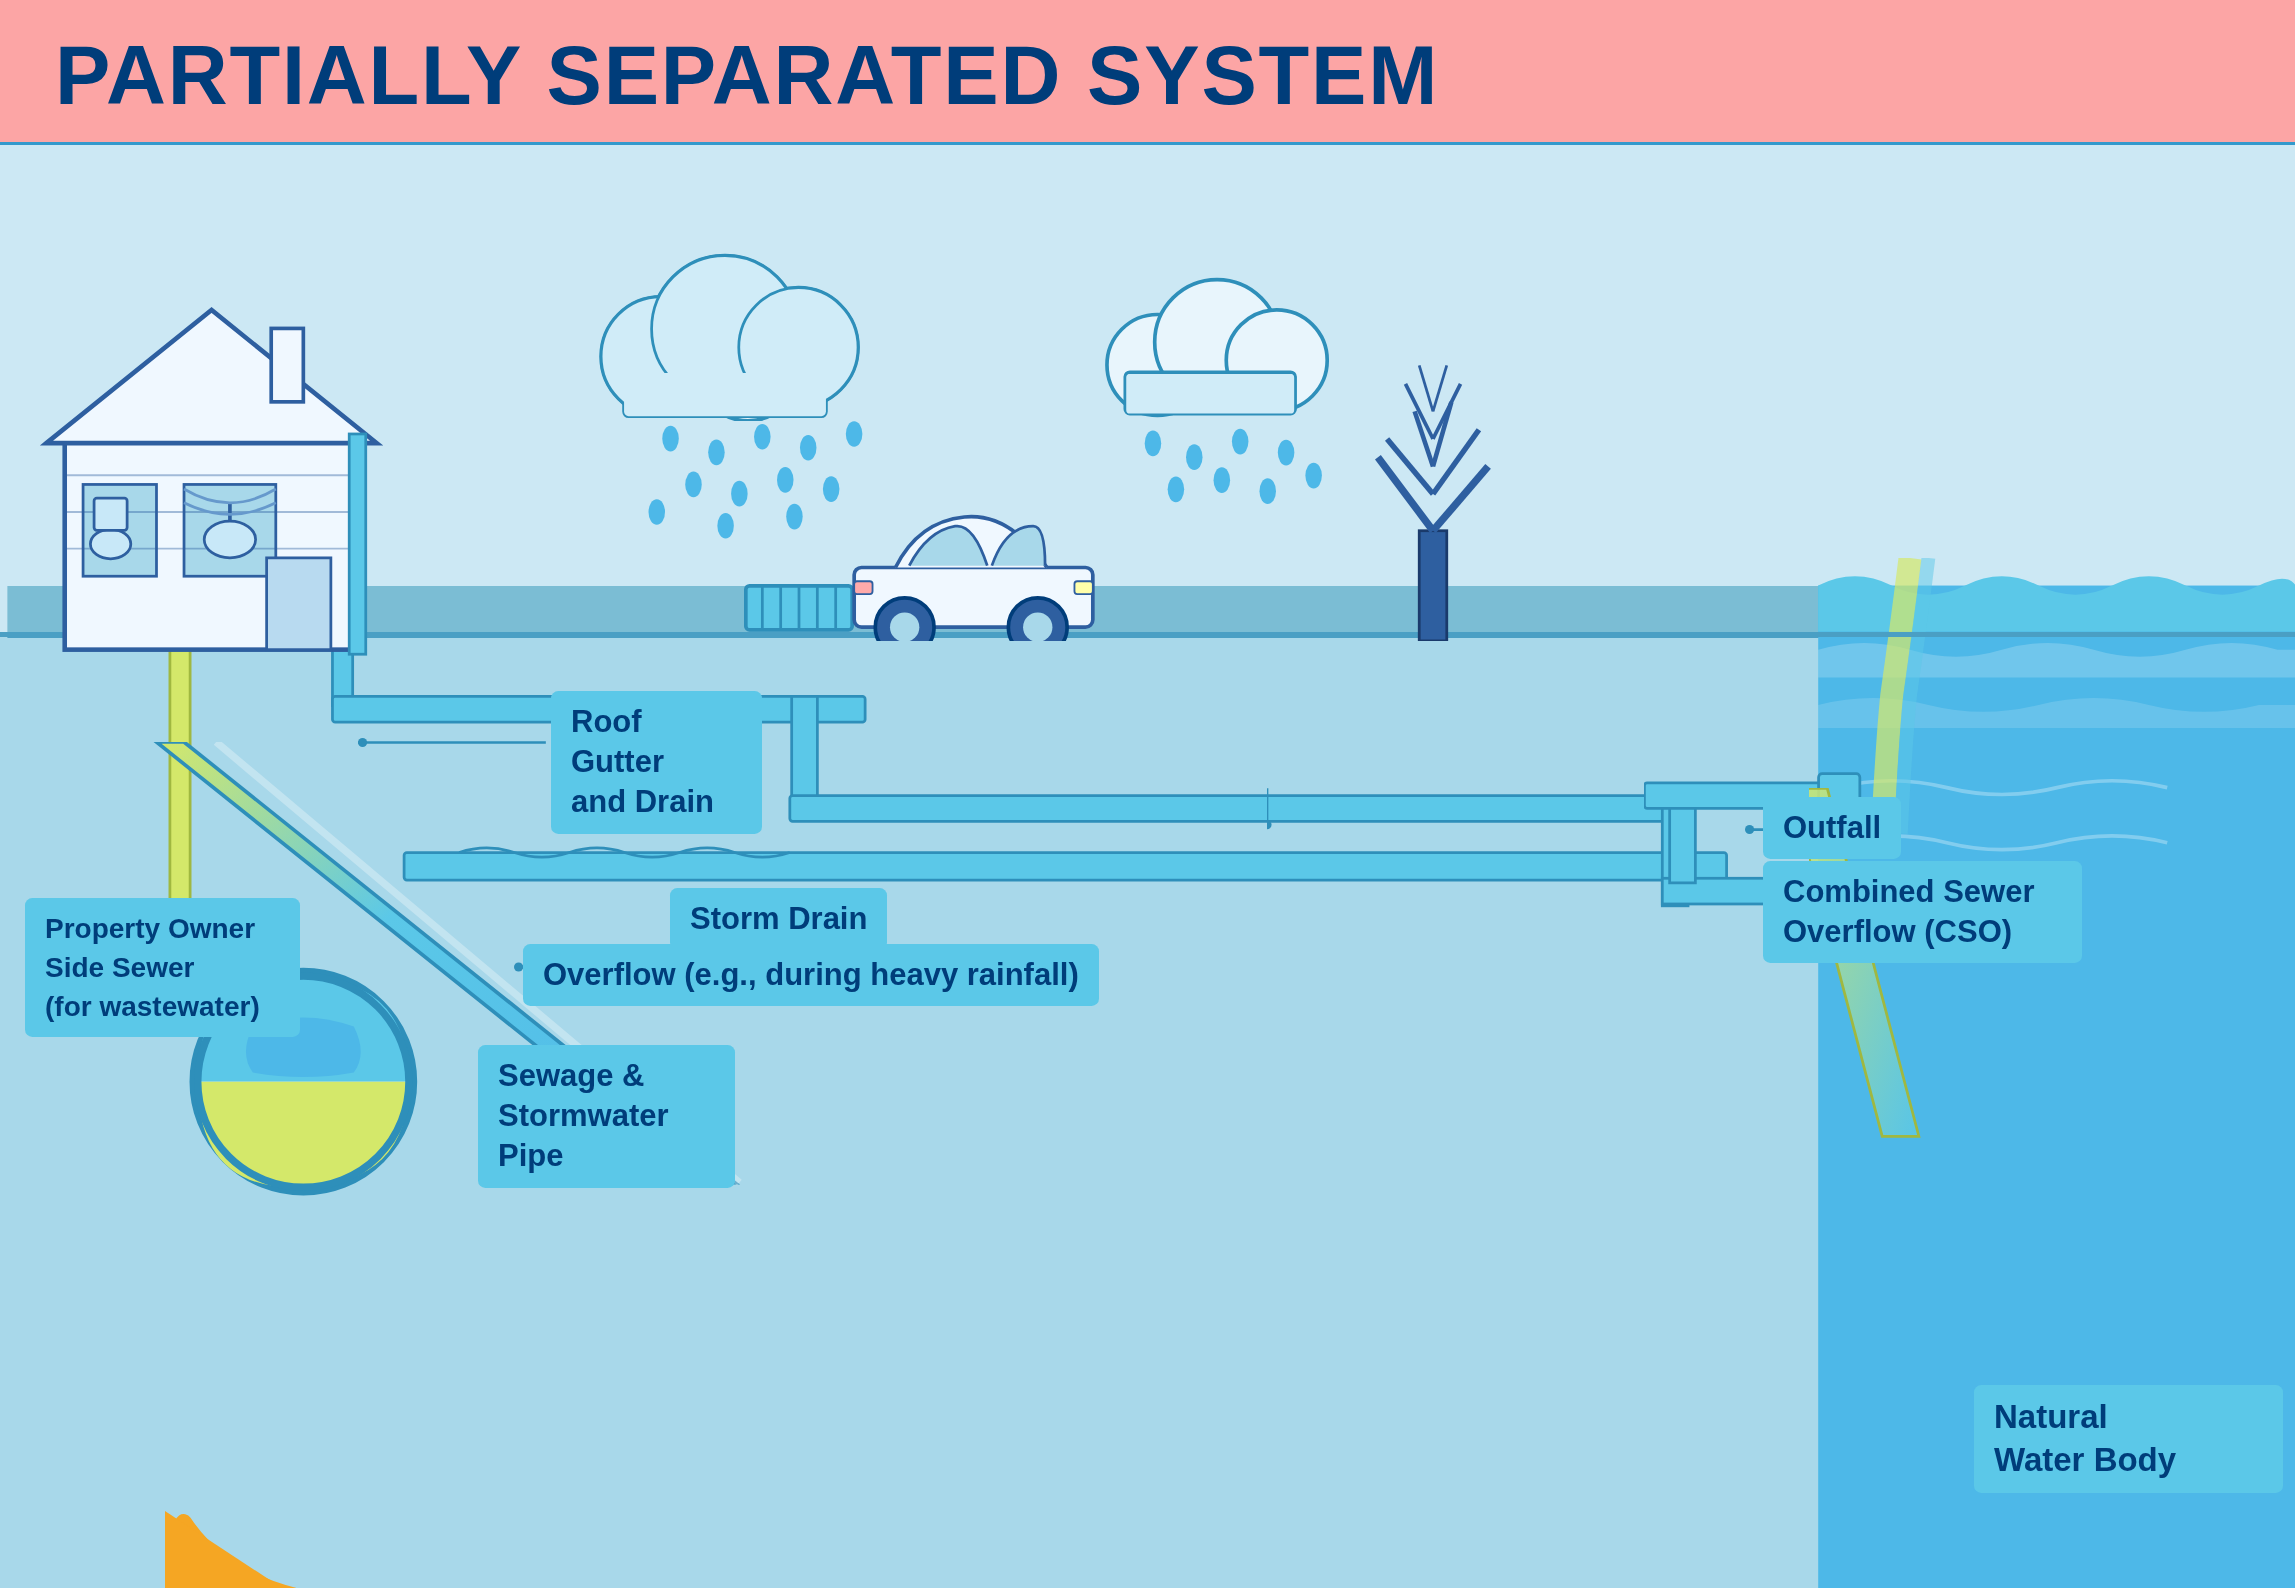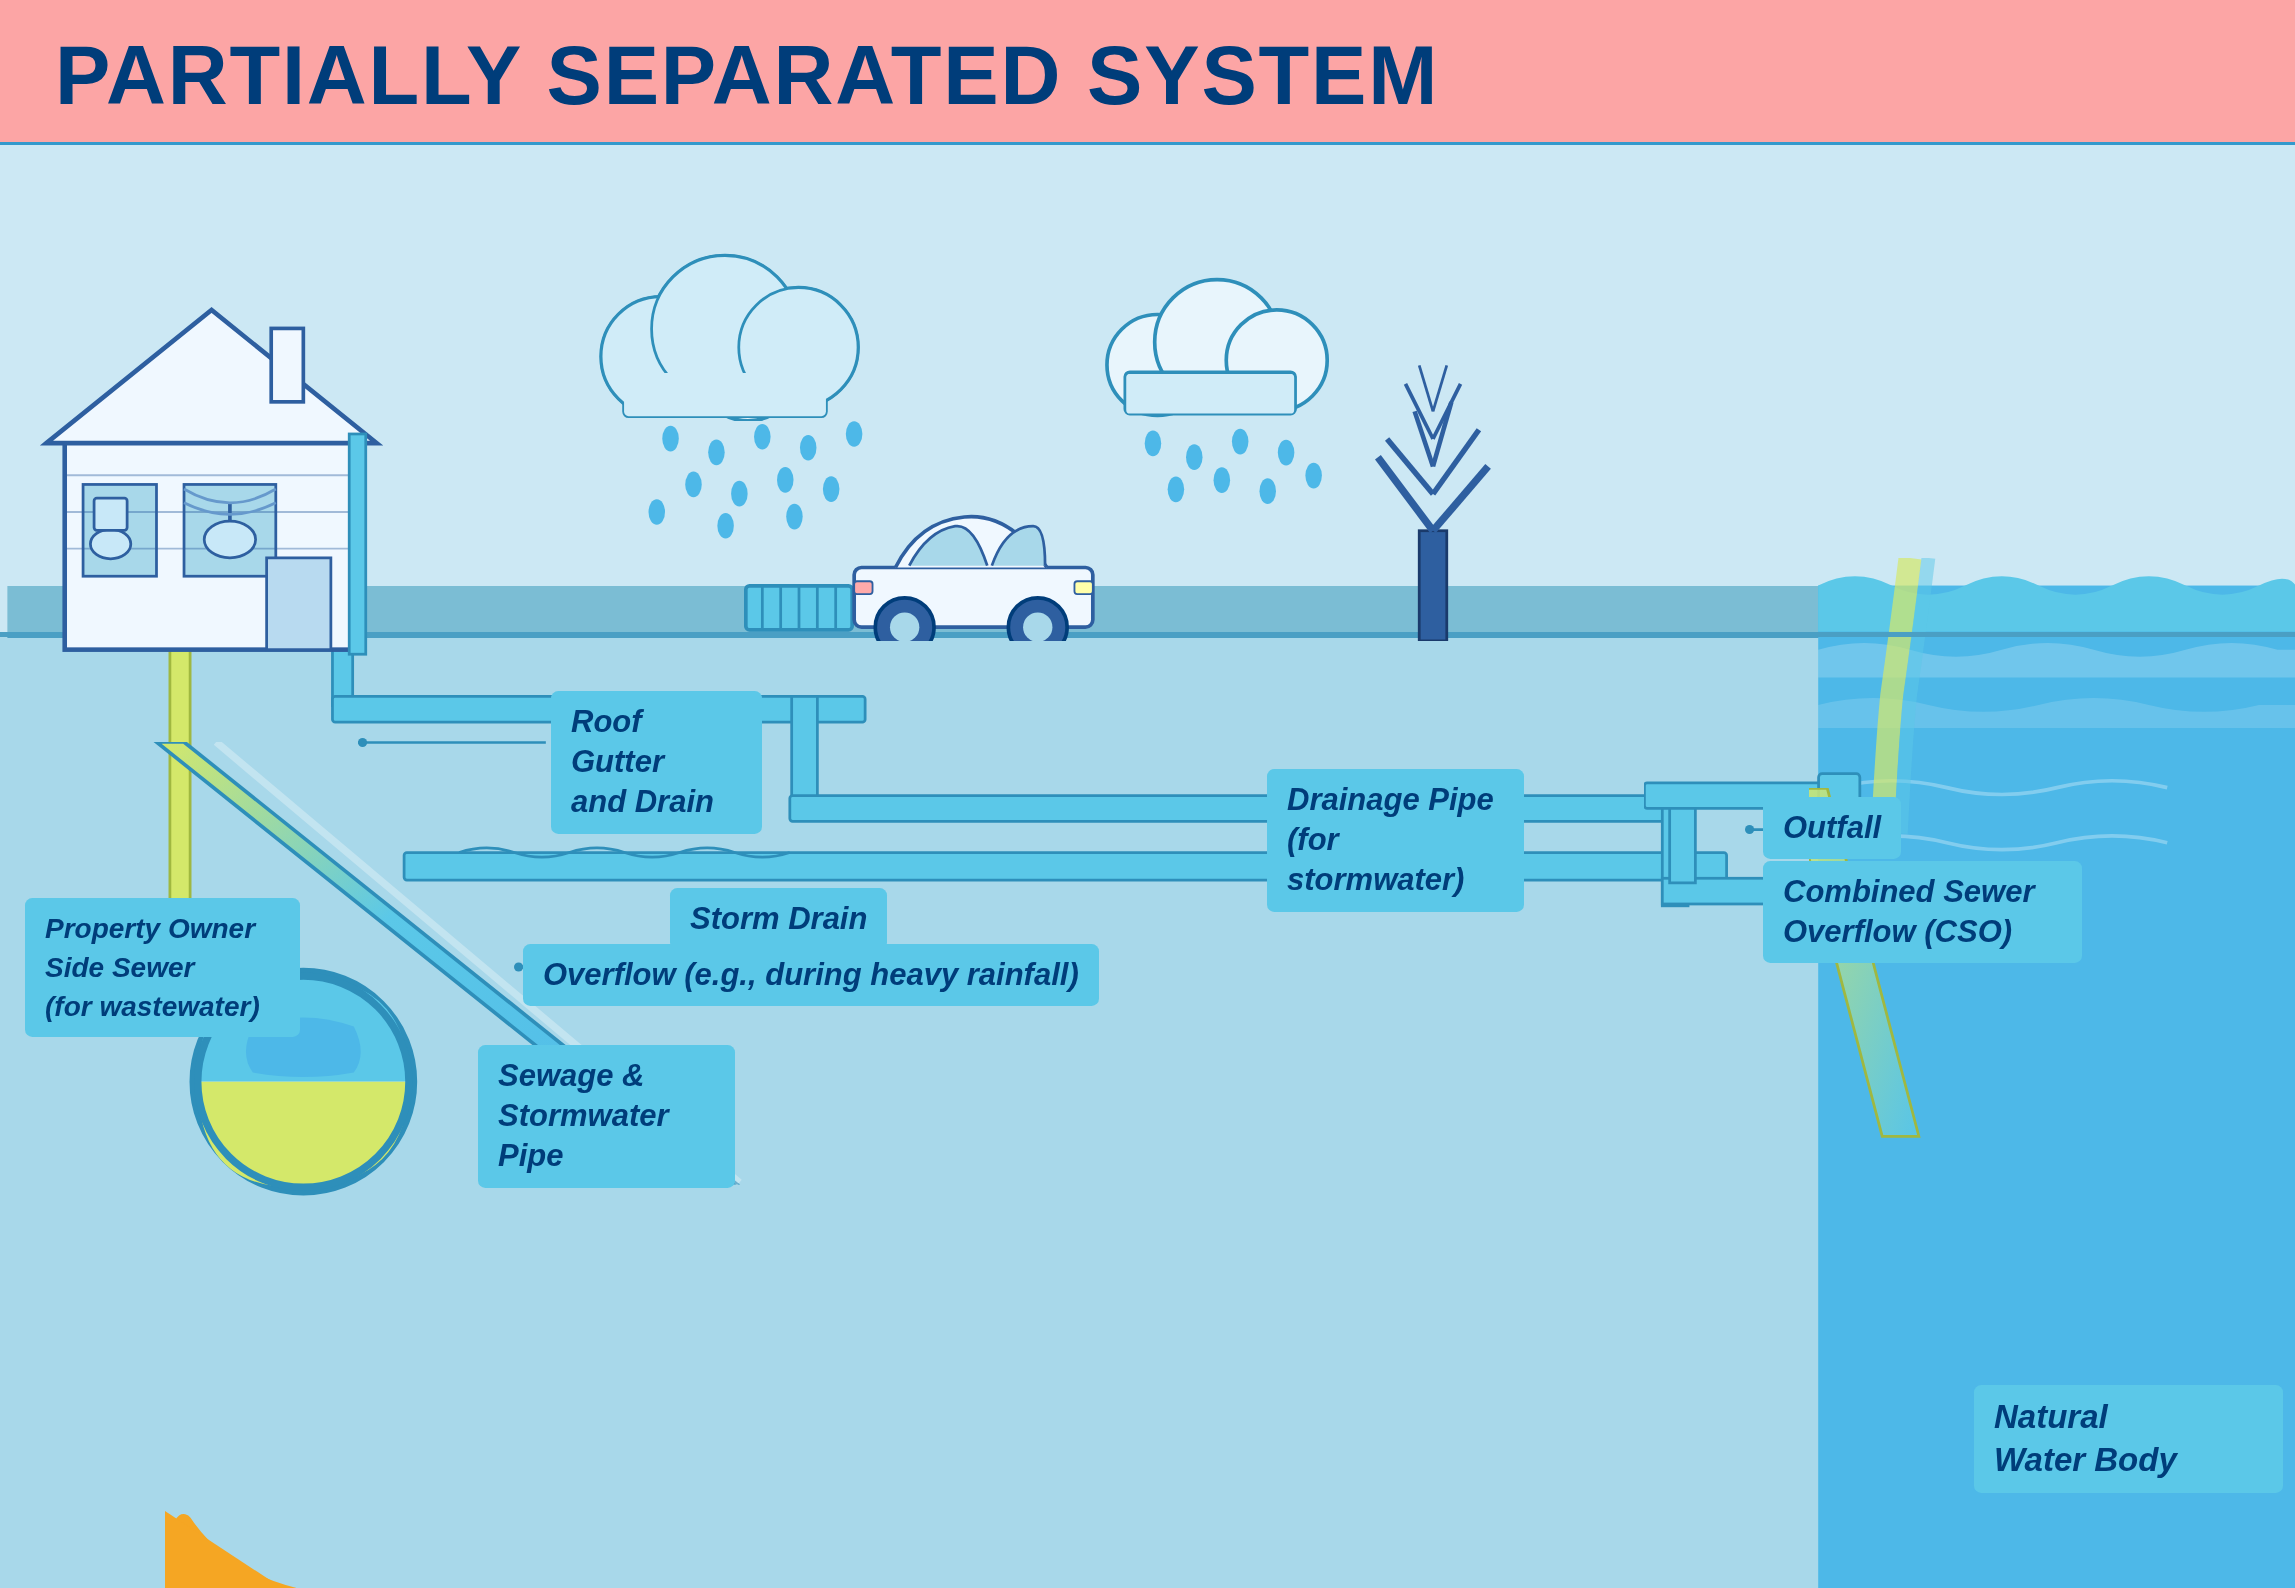--- a/index.html
+++ b/index.html
@@ -73,21 +73,20 @@
       position: absolute;
       background: #5bc8e8;
       color: #003d7a;
       font-size: 31px;
       font-weight: 700;
       padding: 11px 20px;
       border-radius: 7.3px;
       z-index: 20;
       line-height: 1.3;
       white-space: nowrap;
-      font-style: italic;
     }
     .label-box.multiline {
       white-space: normal;
       text-align: left;
     }
 
   </style>
 </head>
 <body>
 
@@ -328,24 +327,20 @@
 
     <div class="label-box" style="top:735px;left:670px;font-size:31px;margin-top:8px;">
       <span>Storm Drain</span>
     </div>
 
     <svg style="position:absolute;top:753px;left:804px;z-index:19;" width="46" height="37" viewBox="0 0 50 40">
       <line x1="25" y1="0" x2="25" y2="35" stroke="#2e8fba" stroke-width="3"></line>
       <circle cx="25" cy="35" r="5" fill="#2e8fba"></circle>
     </svg>
 
-    <div class="label-box multiline" style="top:624px;left:1267px;font-size:31px;width:257px;">
-      <span style="white-space:pre-line;">Drainage Pipe
-(for stormwater)</span>
-    </div>
 
     <svg style="position:absolute;top:643px;left:1267px;z-index:19;" width="73" height="46" viewBox="0 0 80 50">
       <line x1="0" y1="0" x2="0" y2="40" stroke="#2e8fba" stroke-width="3"></line>
       <circle cx="0" cy="40" r="5" fill="#2e8fba"></circle>
     </svg>
 
     <div class="label-box" style="top:652px;left:1763px;font-size:31px;">
       <span>Outfall</span>
     </div>
 

